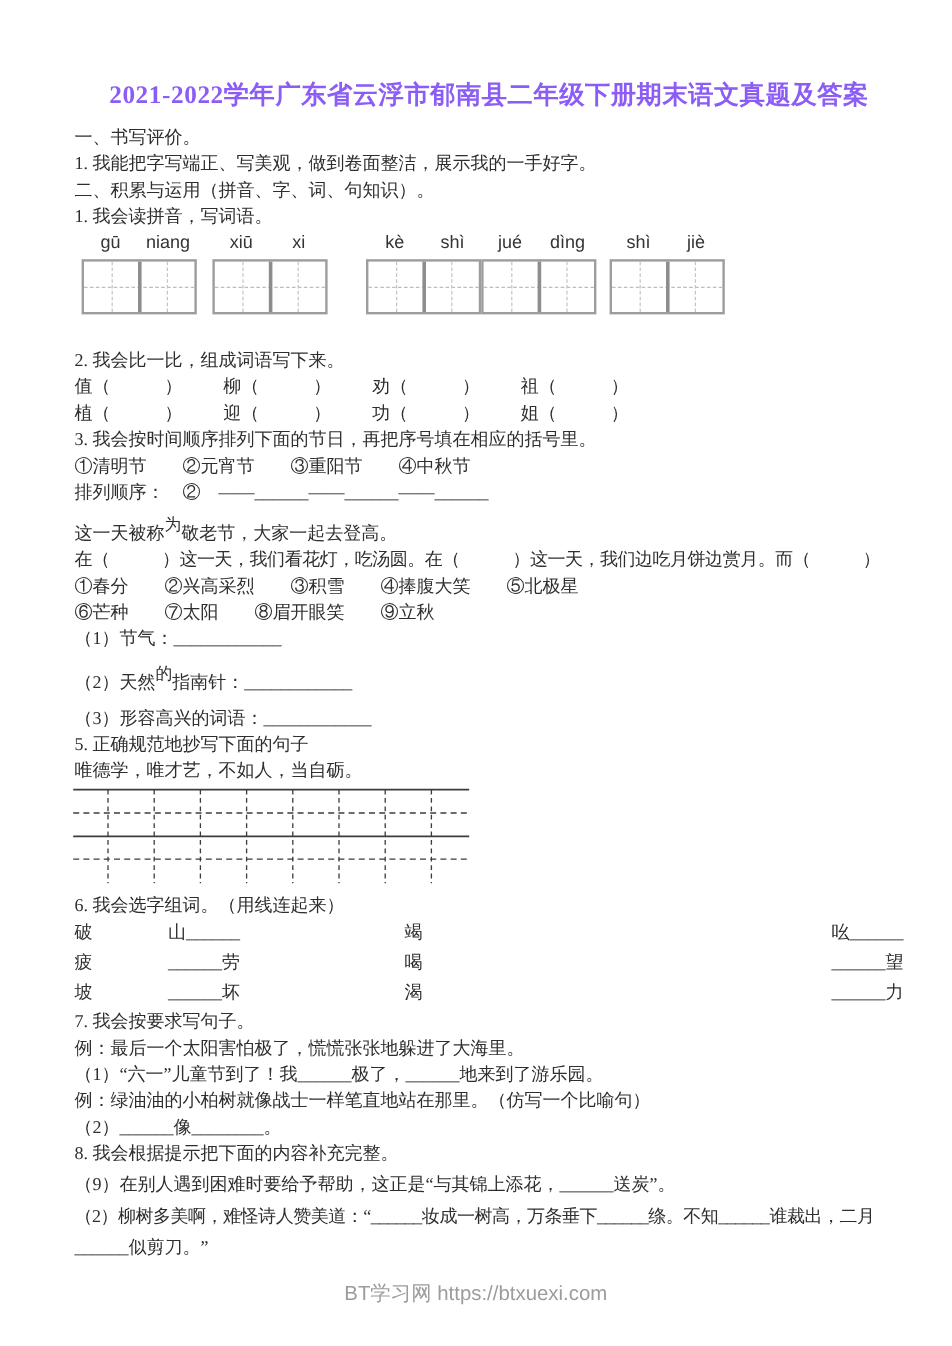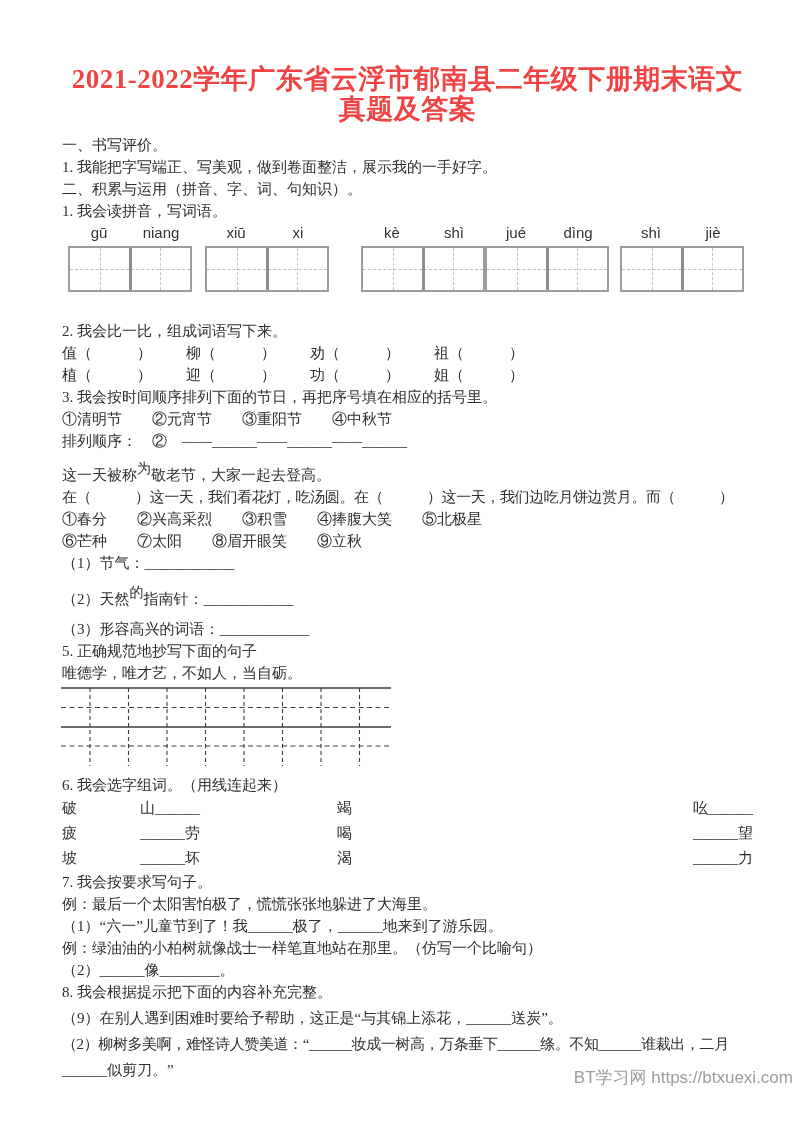--- a/index.html
+++ b/index.html
@@ -8,42 +8,42 @@
     width: 793px;
     height: 1122px;
     background: #ffffff;
     overflow: hidden;
     font-family: "Liberation Serif", "DejaVu Serif", serif;
     color: #2e2e2e;
   }
   .content { padding: 64px 40px 0 62px; }
   .title {
     margin: 0 0 10px 0;
-    font-size: 27px;
+    font-size: 21px;
     line-height: 30px;
     font-weight: bold;
     text-align: center;
-    color: #ef4444;
+    color: #8b5cf6;
     letter-spacing: 0.5px;
   }
   .line {
     font-size: 15px;
     line-height: 22px;
     min-height: 22px;
     white-space: pre-wrap;
   }
   .mt4 { margin-top: 4px; }
   .mt6 { margin-top: 6px; }
   .mt8 { margin-top: 8px; }
   .tight { letter-spacing: -0.4px; white-space: nowrap; }
   .sup { vertical-align: 7px; font-size: 14px; }
 
   
   .pinyin-row { display: flex; margin: 2px 0 28px 0; }
-  .py-unit { width: 124px; }
+  .py-unit { width: 96px; }
   .py-unit:nth-child(1) { margin-left: 6px; }
   .py-unit:nth-child(2) { margin-left: 13px; }
   .py-unit:nth-child(3) { margin-left: 32px; }
   .py-unit:nth-child(4) { }
   .py-unit:nth-child(5) { margin-left: 11px; }
   .py-labels {
     display: flex; height: 22px;
     font-family: "Liberation Sans", "DejaVu Sans", sans-serif;
     font-size: 15px; color: #333333;
   }
@@ -76,21 +76,21 @@
 
   
   .q6row { display: flex; font-size: 15px; line-height: 25px; }
   .q6row .c1 { width: 78px; }
   .q6row .c2 { width: 197px; }
   .q6row .c3 { width: 72px; }
   .q6row .c4 { flex: 1; text-align: right; }
 
   .footer {
     position: absolute; top: 1066px; left: 0; right: 0;
-    text-align: right;
+    text-align: center;
     font-family: "Liberation Sans", "DejaVu Sans", sans-serif;
     font-size: 17px; color: #9c9c9c;
   }
 </style>
 </head>
 <body>
 
 <div class="page">
   <div class="content">
 

